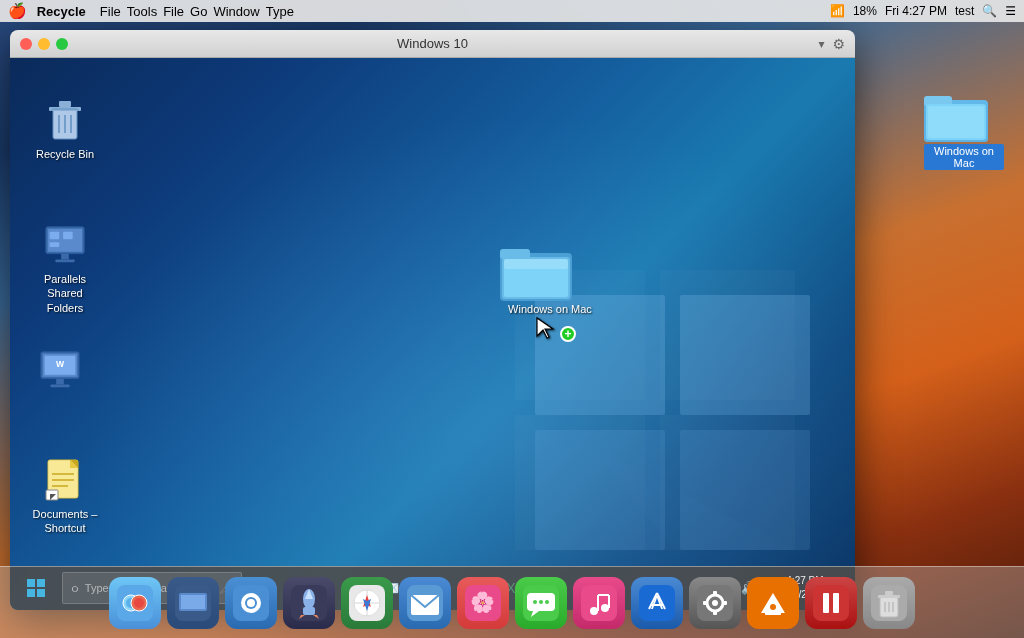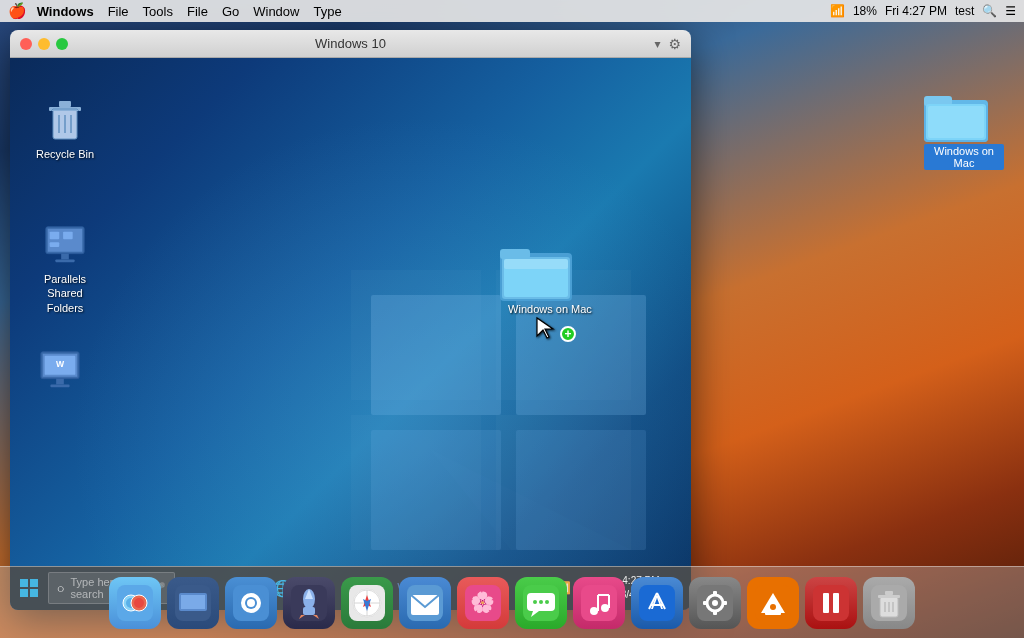--- a/index.html
+++ b/index.html
@@ -34,21 +34,21 @@
       z-index: 100;
       font-size: 13px;
       color: #000;
     }
     #mac-menubar .apple-logo {
       margin-right: 10px;
       font-size: 15px;
     }
     #mac-menubar .menu-items {
       display: flex;
-      gap: 14px;
+      gap: 6px;
       font-size: 13px;
       font-weight: 500;
     }
     #mac-menubar .menu-right {
       margin-left: auto;
       display: flex;
       align-items: center;
       gap: 8px;
       font-size: 12px;
     }
@@ -100,21 +100,21 @@
       border-radius: 2px;
       margin-top: 2px;
       display: inline-block;
     }
 
     
     #parallels-window {
       position: absolute;
       top: 30px;
       left: 10px;
-      width: 681px;
+      width: 845px;
       height: 580px;
       border-radius: 8px;
       overflow: hidden;
       box-shadow: 0 10px 40px rgba(0,0,0,0.6);
       z-index: 10;
     }
 
     
     #parallels-titlebar {
       height: 28px;
@@ -339,21 +339,21 @@
     .dock-vlc { background: #e87000; }
     .dock-trash { background: linear-gradient(180deg, #aaa, #888); }
   </style>
 </head>
 <body>
 
 <div id="mac-desktop">
 
   <div id="mac-menubar">
     <span class="apple-logo">🍎</span>
-    <span style="font-weight:600;margin-right:14px;">Windows</span>
+    <span style="font-weight:600;margin-right:14px;">Recycle</span>
     <div class="menu-items">
       <span>File</span>
       <span>Tools</span>
       <span>File</span>
       <span>Go</span>
       <span>Window</span>
       <span>Type</span>
     </div>
     <div class="menu-right">
       <span>📶</span>
@@ -463,20 +463,39 @@
             <rect x="6" y="4" width="36" height="24" fill="#5a8acc"></rect>
             <rect x="8" y="6" width="32" height="20" rx="1" fill="#7aacee"></rect>
 
             <text x="24" y="18" text-anchor="middle" fill="white" font-size="9" font-weight="bold">W</text>
             <rect x="20" y="30" width="8" height="6" fill="#3a6aaa"></rect>
             <rect x="14" y="36" width="20" height="3" rx="1" fill="#3a6aaa"></rect>
           </svg>
         </div>
       </div>
 
+      <div class="win-icon" id="docs-shortcut">
+        <div class="icon-img">
+          <svg width="42" height="46" viewBox="0 0 42 46">
+            <rect x="4" y="2" width="30" height="38" rx="2" fill="#f5e06a" stroke="#d4b830" stroke-width="1"></rect>
+            <rect x="4" y="2" width="30" height="38" rx="2" fill="rgba(255,255,255,0.3)"></rect>
+
+            <polygon points="26,2 34,2 34,10" fill="#c8a820"></polygon>
+            <polygon points="26,2 34,10 26,10" fill="#e8c840"></polygon>
+
+            <line x1="8" y1="16" x2="30" y2="16" stroke="#c8a820" stroke-width="1.5"></line>
+            <line x1="8" y1="22" x2="30" y2="22" stroke="#c8a820" stroke-width="1.5"></line>
+            <line x1="8" y1="28" x2="24" y2="28" stroke="#c8a820" stroke-width="1.5"></line>
+
+            <rect x="2" y="32" width="12" height="10" rx="1" fill="white" stroke="#888" stroke-width="1"></rect>
+            <polygon points="6,42 6,36 12,36" fill="#555"></polygon>
+          </svg>
+        </div>
+        <div class="icon-label">Documents –<br>Shortcut</div>
+      </div>
 
       <div id="win-folder-icon">
         <svg class="folder-svg" width="72" height="58" viewBox="0 0 72 58">
           <rect x="0" y="10" width="72" height="48" rx="4" fill="#4a9fd4"></rect>
           <rect x="0" y="6" width="30" height="10" rx="3" fill="#6abce8"></rect>
           <rect x="2" y="14" width="68" height="42" rx="3" fill="#6abce8"></rect>
           <rect x="4" y="16" width="64" height="38" rx="2" fill="#7dd4f8"></rect>
 
           <rect x="4" y="16" width="64" height="10" rx="2" fill="rgba(255,255,255,0.2)"></rect>
         </svg>

